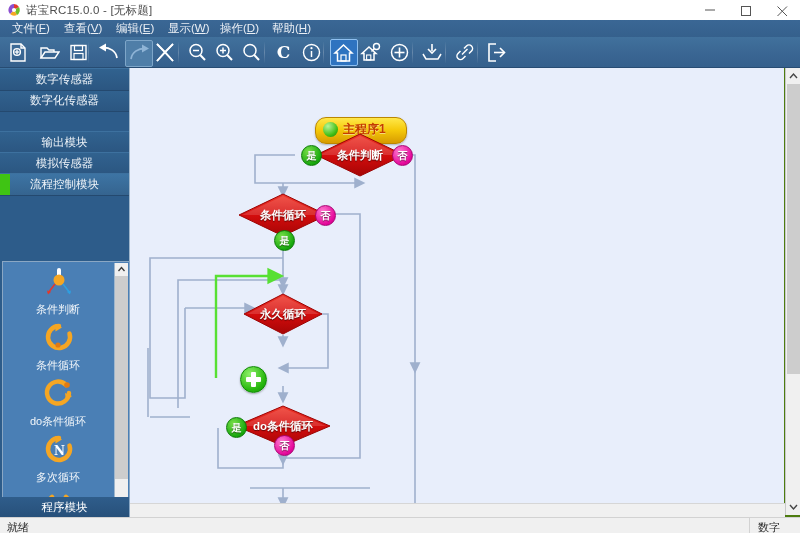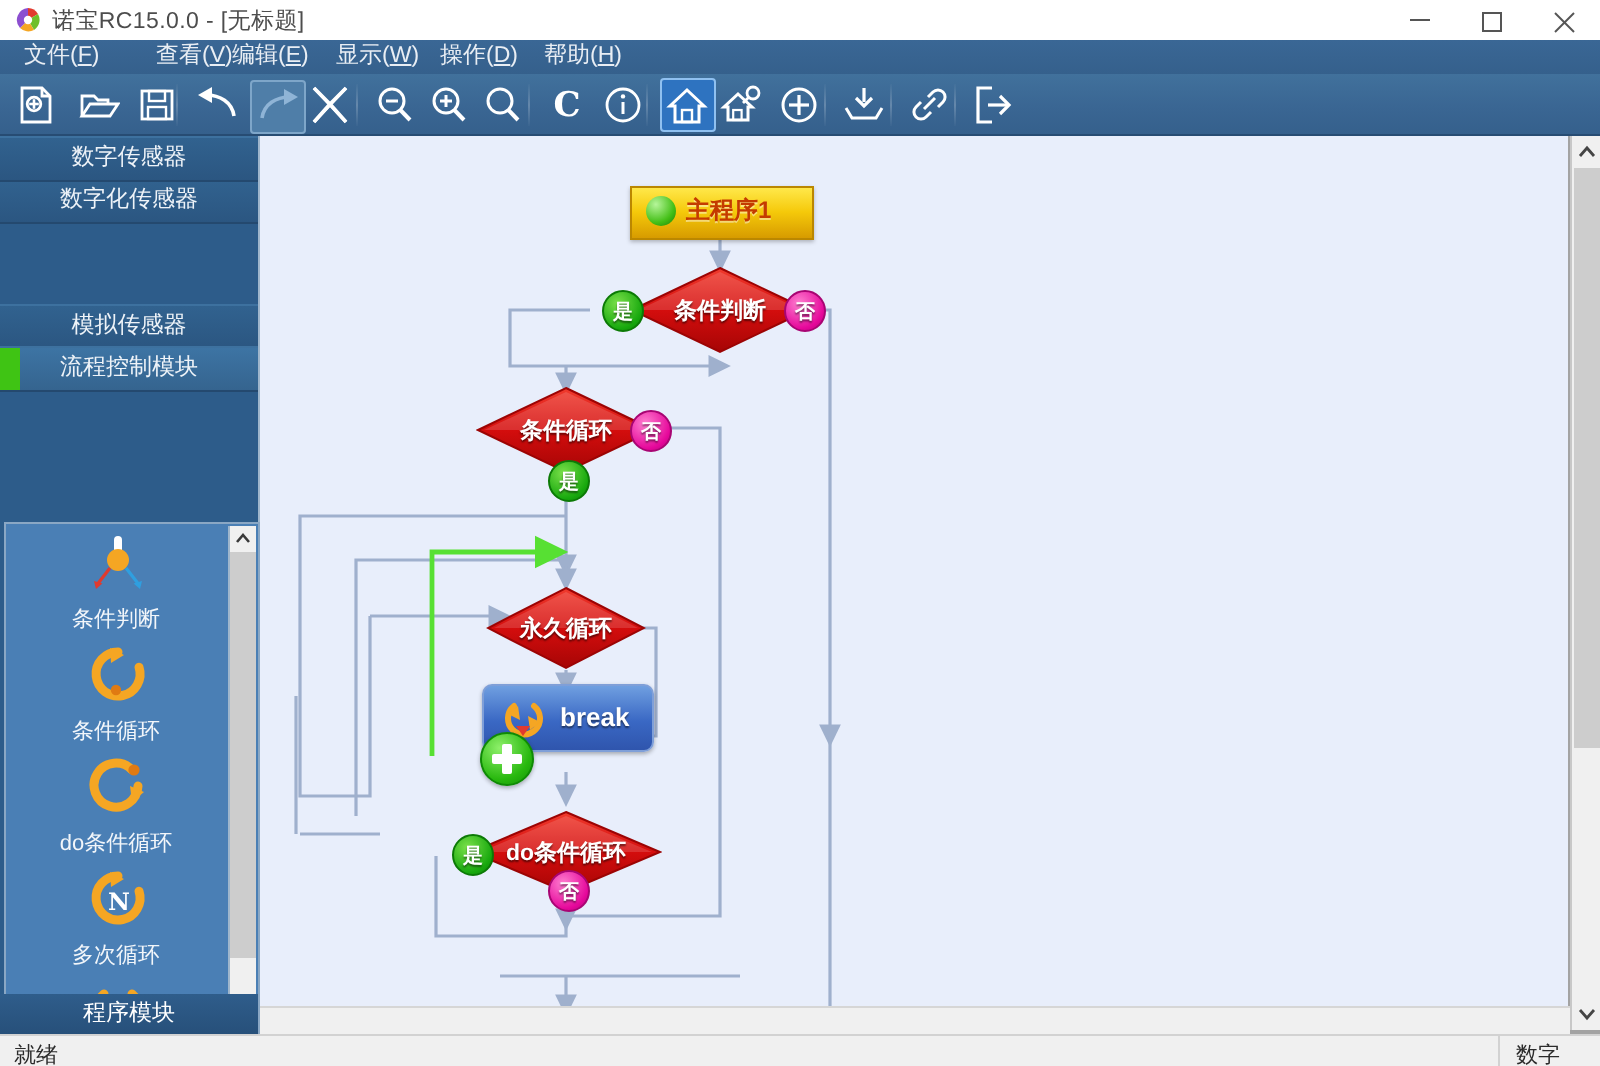--- a/index.html
+++ b/index.html
@@ -2,21 +2,21 @@
 <html><head>
 <meta charset="utf-8">
 <style>
   html,body{margin:0;padding:0;}
   body{
     width:800px;height:533px;overflow:hidden;
     font-family:"Liberation Sans","DejaVu Sans",sans-serif;
     font-size:12px;background:#ffffff;
     -webkit-font-smoothing:antialiased;
   }
-  #app{position:relative;width:800px;height:533px;background:#a3a3a3;}
+  #app{position:relative;width:800px;height:533px;background:#4d7c0f;}
 
   
   .titlebar{position:absolute;left:0;top:0;width:800px;height:20px;background:#ffffff;
             border-bottom:1px solid #dcdcdc;}
   .tb-logo{position:absolute;left:8px;top:4px;width:12px;height:12px;}
   .tb-title{position:absolute;left:26px;top:3px;font-size:11.5px;color:#4d4d4d;
             white-space:nowrap;letter-spacing:0.2px;}
   .winbtn{position:absolute;top:0;width:36px;height:20px;cursor:default;}
   .winbtn svg{position:absolute;left:13px;top:6px;}
   #btn-min{right:72px;} #btn-max{right:36px;} #btn-close{right:0px;}
@@ -74,23 +74,23 @@
                  color:#ffffff;font-size:11.5px;font-weight:bold;
                  text-shadow:0 1px 1px rgba(0,0,0,.55);white-space:nowrap;}
   .badge{position:absolute;width:19px;height:19px;border-radius:50%;
          display:flex;align-items:center;justify-content:center;
          color:#fff;font-size:10px;font-weight:bold;
          text-shadow:0 1px 1px rgba(0,0,0,.5);}
   .badge.yes{background:radial-gradient(circle at 35% 30%,#7ae04a,#17a80d 70%,#0d7a07);
              border:1px solid #0c7a06;}
   .badge.no{background:radial-gradient(circle at 35% 30%,#ff7fd0,#e5069a 70%,#ab0674);
             border:1px solid #a80573;}
-  .startnode{position:absolute;border-radius:0;
+  .startnode{position:absolute;border-radius:11px;
              background:linear-gradient(180deg,#ffe84a 0%,#f5c90a 48%,#d79b00 100%);
-             border:1px solid #bb8700;box-shadow:0 1px 2px rgba(0,0,0,.25);}
+             border:1px solid #bb8700;box-shadow:0 1px 2px rgba(0,0,0,.25);margin-top:24px;}
   .startnode .sball{position:absolute;left:7px;top:4px;width:15px;height:15px;border-radius:50%;
                     background:radial-gradient(circle at 33% 28%,#b6f59a,#43bf16 62%,#1c7a06);}
   .startnode .stxt{position:absolute;left:27px;top:3px;color:#c43b00;font-size:12px;font-weight:bold;
                    text-shadow:0 1px 0 rgba(255,255,255,.45);white-space:nowrap;}
   .breakbox{position:absolute;border-radius:5px;
             background:linear-gradient(180deg,#6f9fe0 0%,#3a68c4 55%,#2f55ad 100%);
             border:1px solid #7f9fd8;box-shadow:0 1px 2px rgba(0,0,0,.3);}
   .breakbox .btxt{position:absolute;left:38px;top:8px;color:#ffffff;font-size:13px;font-weight:bold;
                   text-shadow:0 1px 1px rgba(0,0,0,.5);}
   .plusbtn{position:absolute;width:25px;height:25px;border-radius:50%;
@@ -137,21 +137,21 @@
     <div class="winbtn" id="btn-close">
       <svg width="11" height="11" viewBox="0 0 11 11">
         <line x1="0.5" y1="0.5" x2="10" y2="10" stroke="#555" stroke-width="1"></line>
         <line x1="10" y1="0.5" x2="0.5" y2="10" stroke="#555" stroke-width="1"></line>
       </svg>
     </div>
   </div>
 
   <div class="menubar">
     <div class="menuitem" style="left:10px"><span>文件</span>(<u>F</u>)</div>
-    <div class="menuitem" style="left:76px"><span>查看</span>(<u>V</u>)</div>
+    <div class="menuitem" style="left:62px"><span>查看</span>(<u>V</u>)</div>
     <div class="menuitem" style="left:114px"><span>编辑</span>(<u>E</u>)</div>
     <div class="menuitem" style="left:166px"><span>显示</span>(<u>W</u>)</div>
     <div class="menuitem" style="left:218px"><span>操作</span>(<u>D</u>)</div>
     <div class="menuitem" style="left:270px"><span>帮助</span>(<u>H</u>)</div>
   </div>
 
   <div class="toolbar">
     <div class="tsep" style="left:88px"></div>
     <div class="tsep" style="left:145px"></div>
     <div class="tsep" style="left:178px"></div>
@@ -278,20 +278,22 @@
       </svg>
     </div>
   </div>
 
   <div class="leftpanel">
 
     <div class="cat" style="top:21px">
       <span>数字化传感器</span></div>
     <div class="cat" style="top:0px">
       <span>数字传感器</span></div>
+    <div class="cat" style="top:63px">
+      <span>输出模块</span></div>
     <div class="cat" style="top:84px">
       <span>模拟传感器</span></div>
     <div class="cat sel" style="top:105px">
       <span class="marker"></span>
       <span>流程控制模块</span></div>
 
     <div class="palette">
 
       <div class="pitem" style="top:2px">
         <span class="ico">
@@ -454,31 +456,20 @@
     </div>
 
     <div class="diamond" style="left:113px;top:225px;width:80px;height:42px">
       <svg width="80" height="42" viewBox="0 0 80 42" style="position:absolute;left:0;top:0">
         <polygon points="40,1 79,21 40,41 1,21" fill="url(#dg1)" stroke="#9c0404" stroke-width="1"></polygon>
         <polygon points="40,3 76,21 40,21 4,21" fill="rgba(255,255,255,0.14)"></polygon>
       </svg>
       <span class="dtxt">永久循环</span>
     </div>
 
-    <div class="breakbox" style="left:111px;top:274px;width:84px;height:32px">
-      <span style="position:absolute;left:8px;top:5px">
-        <svg width="24" height="22" viewBox="0 0 24 22">
-          <path d="M17 5 a8 8 0 1 1 -10 0" fill="none" stroke="#f5a623" stroke-width="3" stroke-linecap="round"></path>
-          <polygon points="4,9 9,5 10,12" fill="#f5a623"></polygon>
-          <polygon points="20,13 15,17 14,10" fill="#f5a623"></polygon>
-          <polygon points="8,15 15,15 11.5,20" fill="#e03a2e"></polygon>
-        </svg>
-      </span>
-      <span class="btxt">break</span>
-    </div>
 
     <div class="plusbtn" style="left:110px;top:298px"></div>
 
     <div class="diamond" style="left:105px;top:337px;width:96px;height:42px">
       <svg width="96" height="42" viewBox="0 0 96 42" style="position:absolute;left:0;top:0">
         <polygon points="48,1 95,21 48,41 1,21" fill="url(#dg1)" stroke="#9c0404" stroke-width="1"></polygon>
         <polygon points="48,3 91,21 48,21 5,21" fill="rgba(255,255,255,0.14)"></polygon>
       </svg>
       <span class="dtxt">do条件循环</span>
     </div>

